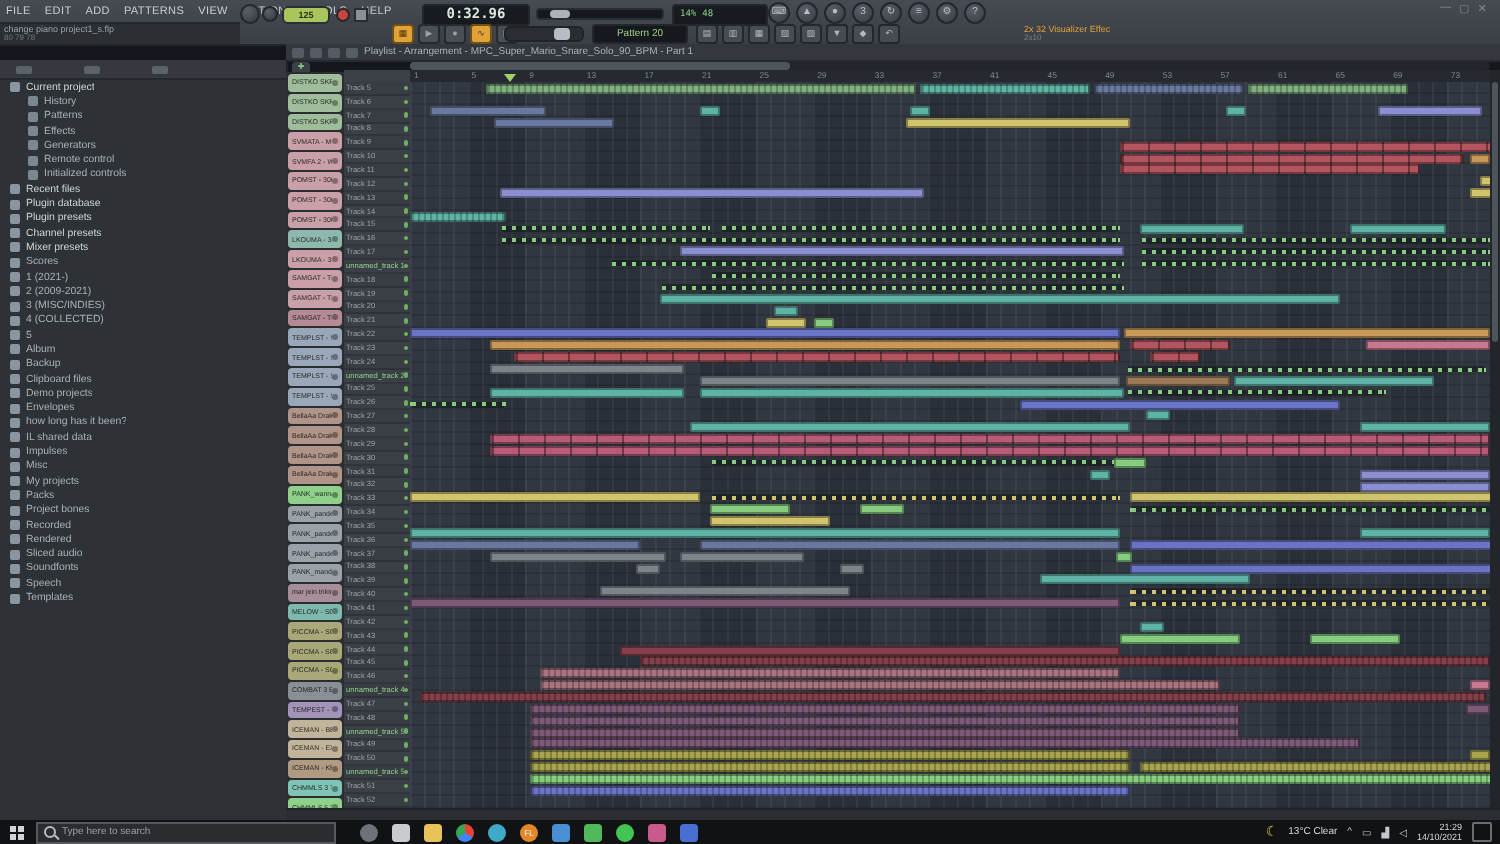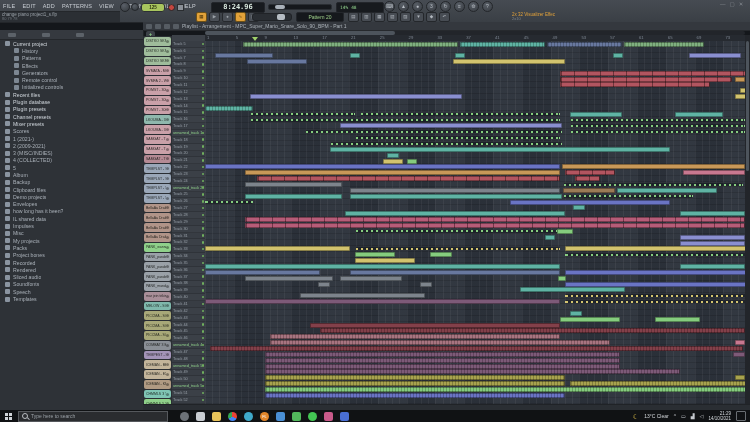--- a/index.html
+++ b/index.html
@@ -133,21 +133,21 @@
       </div>
     <div class="abs" id="hintpanel">
       <div id="hint1">change piano project1_s.flp</div>
       <div id="hint2">80 79 78</div>
     </div>
     <div class="abs knob" id="flknob"></div>
     <div class="abs knob" id="knob2"></div>
     <div class="abs" id="lcdgreen">125</div>
     <div class="abs" id="recdot"></div>
     <div class="abs" id="stopsq"></div>
-    <div class="abs" id="timepanel">8:24.96</div>
+    <div class="abs" id="timepanel">0:32.96</div>
     <div class="abs" id="progress">
         <div class="thumb"></div>
       </div>
     <div class="abs" id="cpupanel">
       <span class="cputxt">14%</span>
       <span class="cputxt">48</span>
     </div>
     <div class="abs" id="r1icons">
         <div class="cicon">⌨</div>
         <div class="cicon">▲</div>

